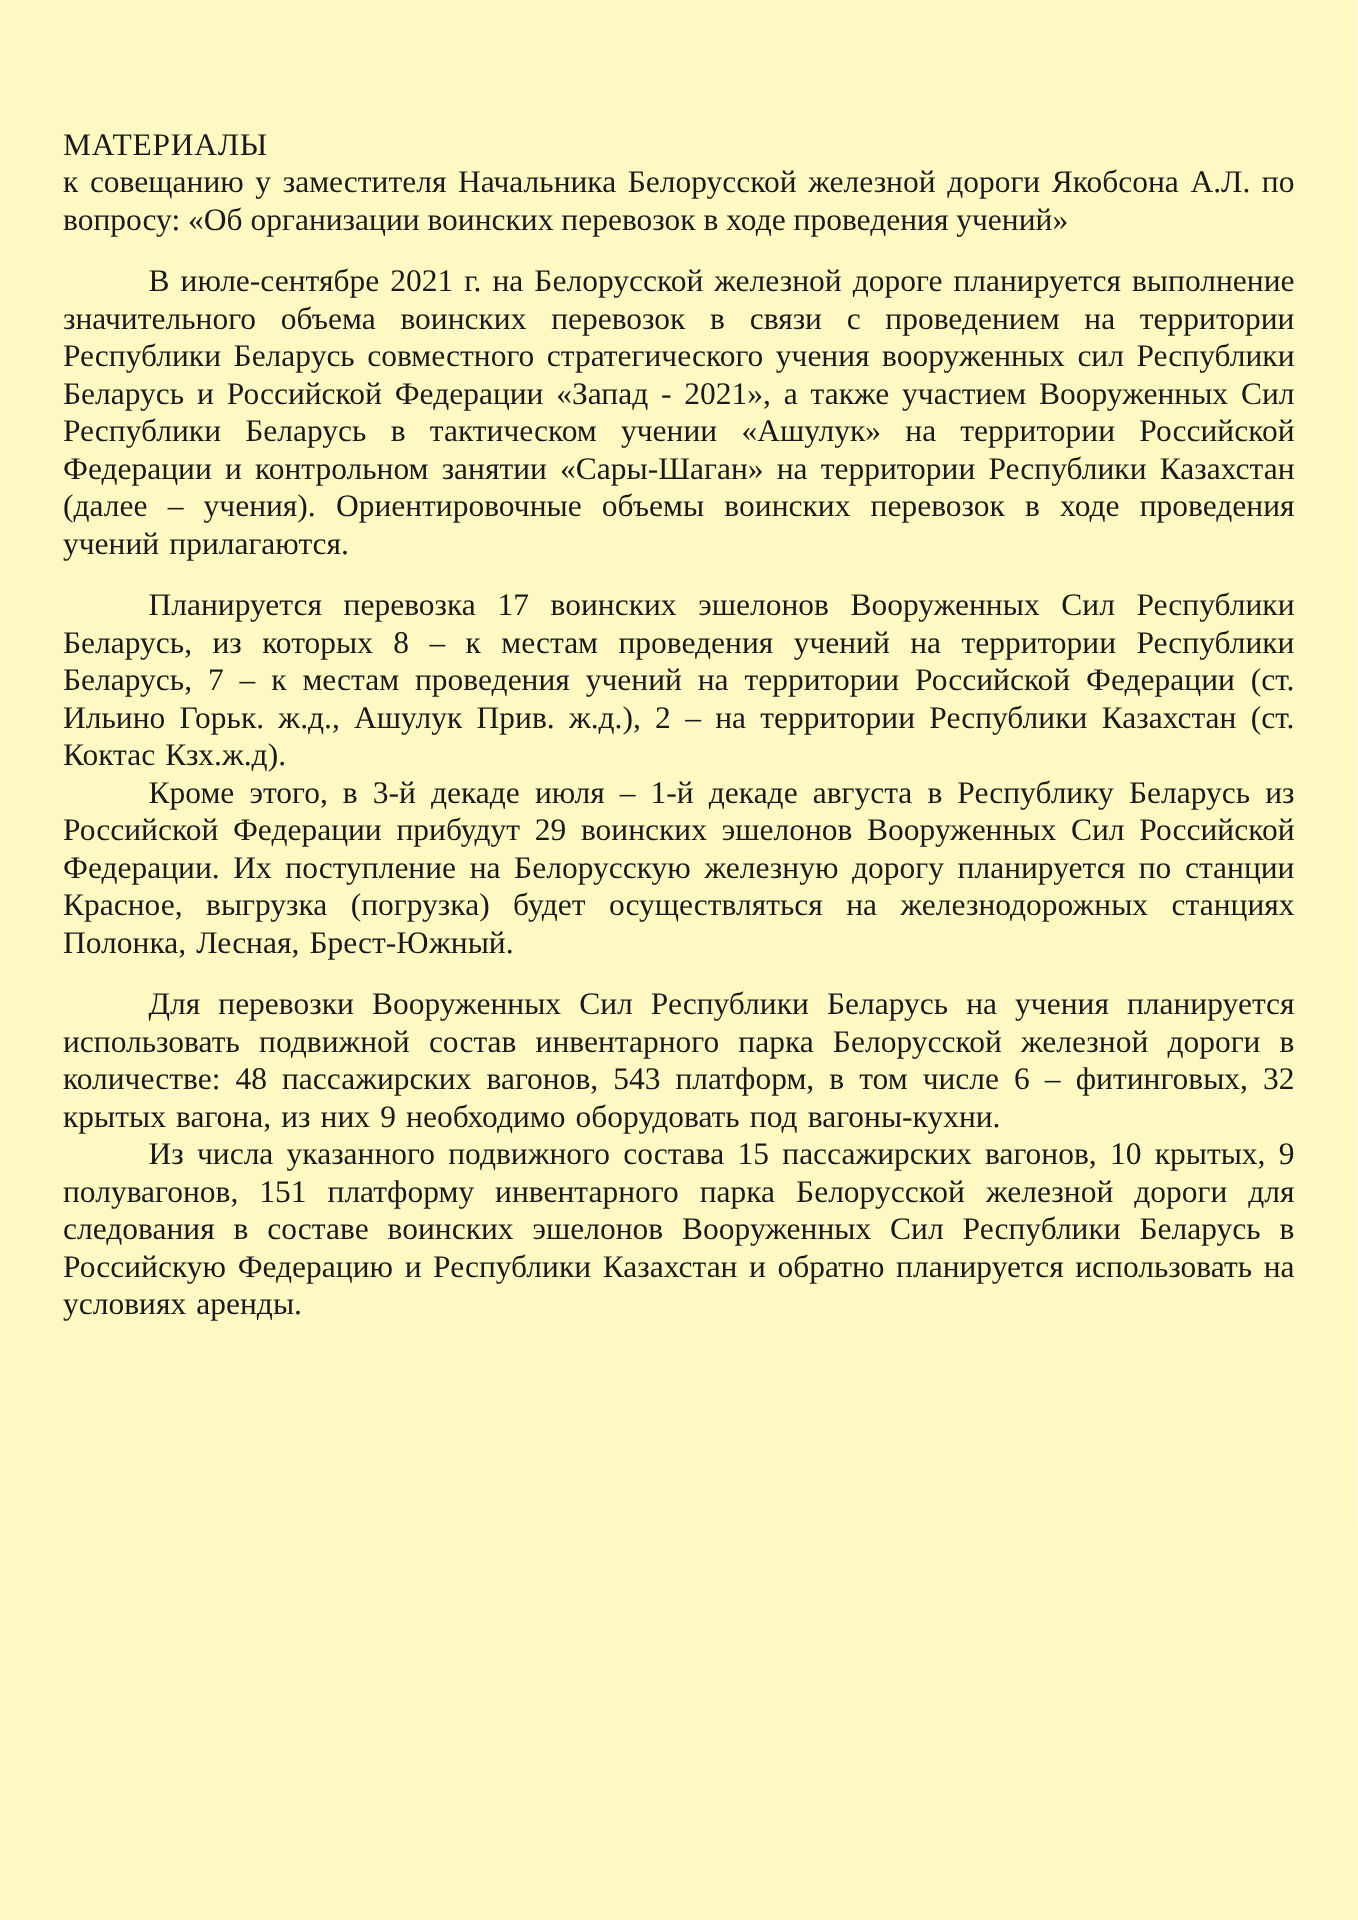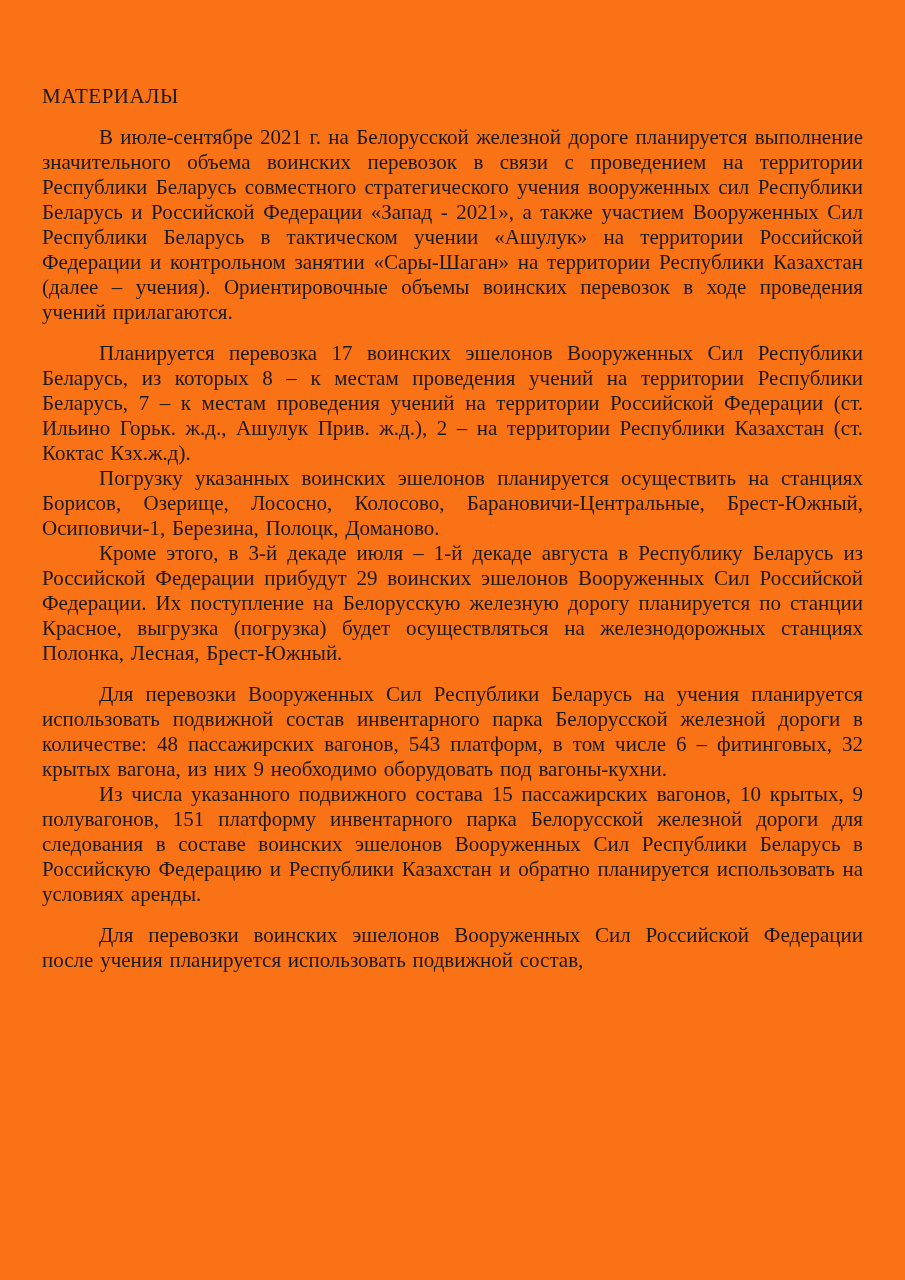--- a/index.html
+++ b/index.html
@@ -41,24 +41,23 @@
     text-indent: 57px;
     word-spacing: 1.5px;
   }
   .gap-before {
     margin-top: 16px;
   }
 </style>
 </head>
 <body>
 
-<div class="page" style="background: #f97316; color: rgb(26, 26, 26); padding-left: 42px;">
+<div class="page" style="background: #fef9c3; color: rgb(26, 26, 26); padding-left: 42px;">
   <h1 class="doc-title">МАТЕРИАЛЫ</h1>
+  <p class="doc-subtitle">к совещанию у заместителя Начальника Белорусской железной дороги Якобсона А.Л. по вопросу: «Об организации воинских перевозок в ходе проведения учений»</p>
   <div id="paragraphs">
       <p class="doc-paragraph gap-before">В июле-сентябре 2021 г. на Белорусской железной дороге планируется выполнение значительного объема воинских перевозок в связи с проведением на территории Республики Беларусь совместного стратегического учения вооруженных сил Республики Беларусь и Российской Федерации «Запад - 2021», а также участием Вооруженных Сил Республики Беларусь в тактическом учении «Ашулук» на территории Российской Федерации и контрольном занятии «Сары-Шаган» на территории Республики Казахстан (далее – учения). Ориентировочные объемы воинских перевозок в ходе проведения учений прилагаются.</p>
       <p class="doc-paragraph gap-before">Планируется перевозка 17 воинских эшелонов Вооруженных Сил Республики Беларусь, из которых 8 – к местам проведения учений на территории Республики Беларусь, 7 – к местам проведения учений на территории Российской Федерации (ст. Ильино Горьк. ж.д., Ашулук Прив. ж.д.), 2 – на территории Республики Казахстан (ст. Коктас Кзх.ж.д).</p>
-      <p class="doc-paragraph">Погрузку указанных воинских эшелонов планируется осуществить на станциях Борисов, Озерище, Лососно, Колосово, Барановичи-Центральные, Брест-Южный, Осиповичи-1, Березина, Полоцк, Доманово.</p>
       <p class="doc-paragraph">Кроме этого, в 3-й декаде июля – 1-й декаде августа в Республику Беларусь из Российской Федерации прибудут 29 воинских эшелонов Вооруженных Сил Российской Федерации. Их поступление на Белорусскую железную дорогу планируется по станции Красное, выгрузка (погрузка) будет осуществляться на железнодорожных станциях Полонка, Лесная, Брест-Южный.</p>
       <p class="doc-paragraph gap-before">Для перевозки Вооруженных Сил Республики Беларусь на учения планируется использовать подвижной состав инвентарного парка Белорусской железной дороги в количестве: 48 пассажирских вагонов, 543 платформ, в том числе 6 – фитинговых, 32 крытых вагона, из них 9 необходимо оборудовать под вагоны-кухни.</p>
       <p class="doc-paragraph">Из числа указанного подвижного состава 15 пассажирских вагонов, 10 крытых, 9 полувагонов, 151 платформу инвентарного парка Белорусской железной дороги для следования в составе воинских эшелонов Вооруженных Сил Республики Беларусь в Российскую Федерацию и Республики Казахстан и обратно планируется использовать на условиях аренды.</p>
-      <p class="doc-paragraph gap-before">Для перевозки воинских эшелонов Вооруженных Сил Российской Федерации после учения планируется использовать подвижной состав,</p>
     </div>
 </div>
 
 </body></html>

